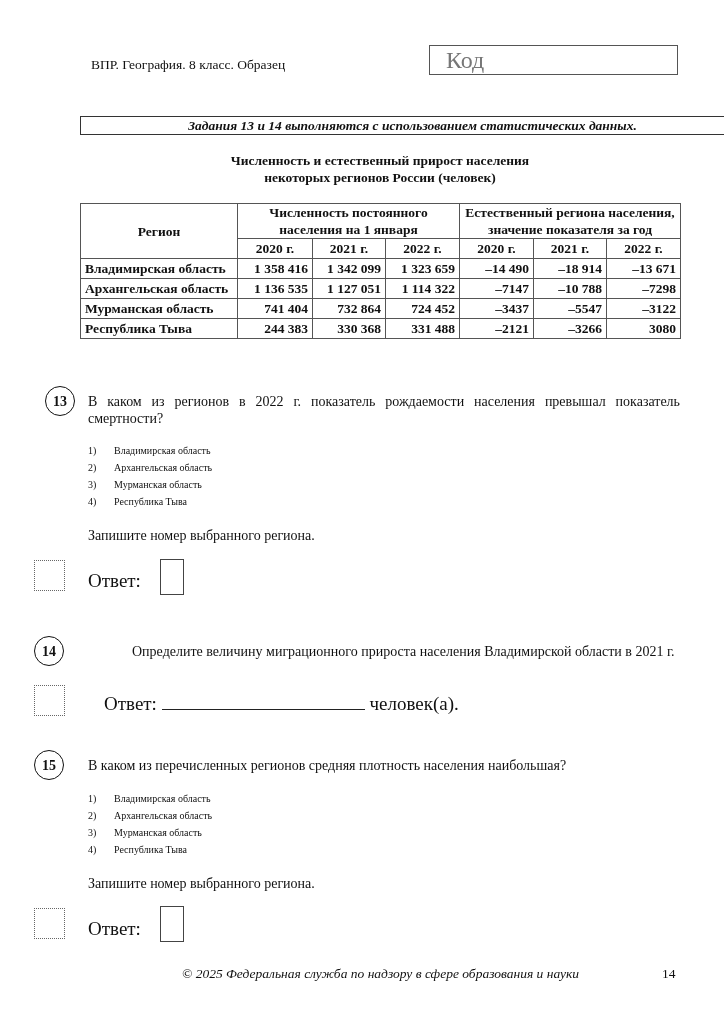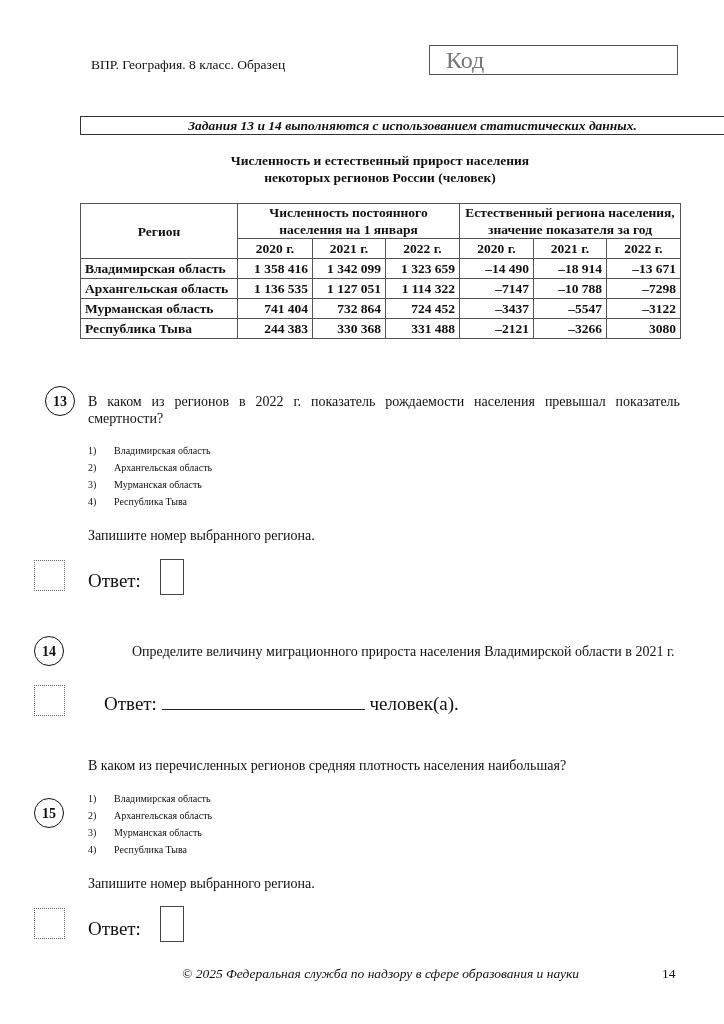--- a/index.html
+++ b/index.html
@@ -129,21 +129,21 @@
 
 <div class="abs q-circle" style="left:34px; top:636px;">14</div>
 <div class="abs q-text" style="left:88px; top:643px;margin-left:44px;">Определите величину миграционного прироста населения Владимирской области в 2021 г.</div>
 <div class="abs mark-box" style="left:34px; top:685px;"></div>
 <div class="abs answer-label" style="left:104px; top:693px;">
   <span>Ответ:</span>
   <span class="answer-line"></span>
   <span>человек(а).</span>
 </div>
 
-<div class="abs q-circle" style="left:34px; top:750px;margin-top:48px;">15</div>
+<div class="abs q-circle" style="left:34px; top:750px;">15</div>
 <div class="abs q-text" style="left:88px; top:757px;">В каком из перечисленных регионов средняя плотность населения наибольшая?</div>
 <div class="abs" style="left:88px; top:790px;">
   <div class="opt"><span class="n">1)</span><span>Владимирская область</span></div>
   <div class="opt"><span class="n">2)</span><span>Архангельская область</span></div>
   <div class="opt"><span class="n">3)</span><span>Мурманская область</span></div>
   <div class="opt"><span class="n">4)</span><span>Республика Тыва</span></div>
 </div>
 <div class="abs q-text" style="left:88px; top:875px;">Запишите номер выбранного региона.</div>
 <div class="abs mark-box" style="left:34px; top:908px;"></div>
 <div class="abs answer-label" style="left:88px; top:918px;">Ответ:</div>

